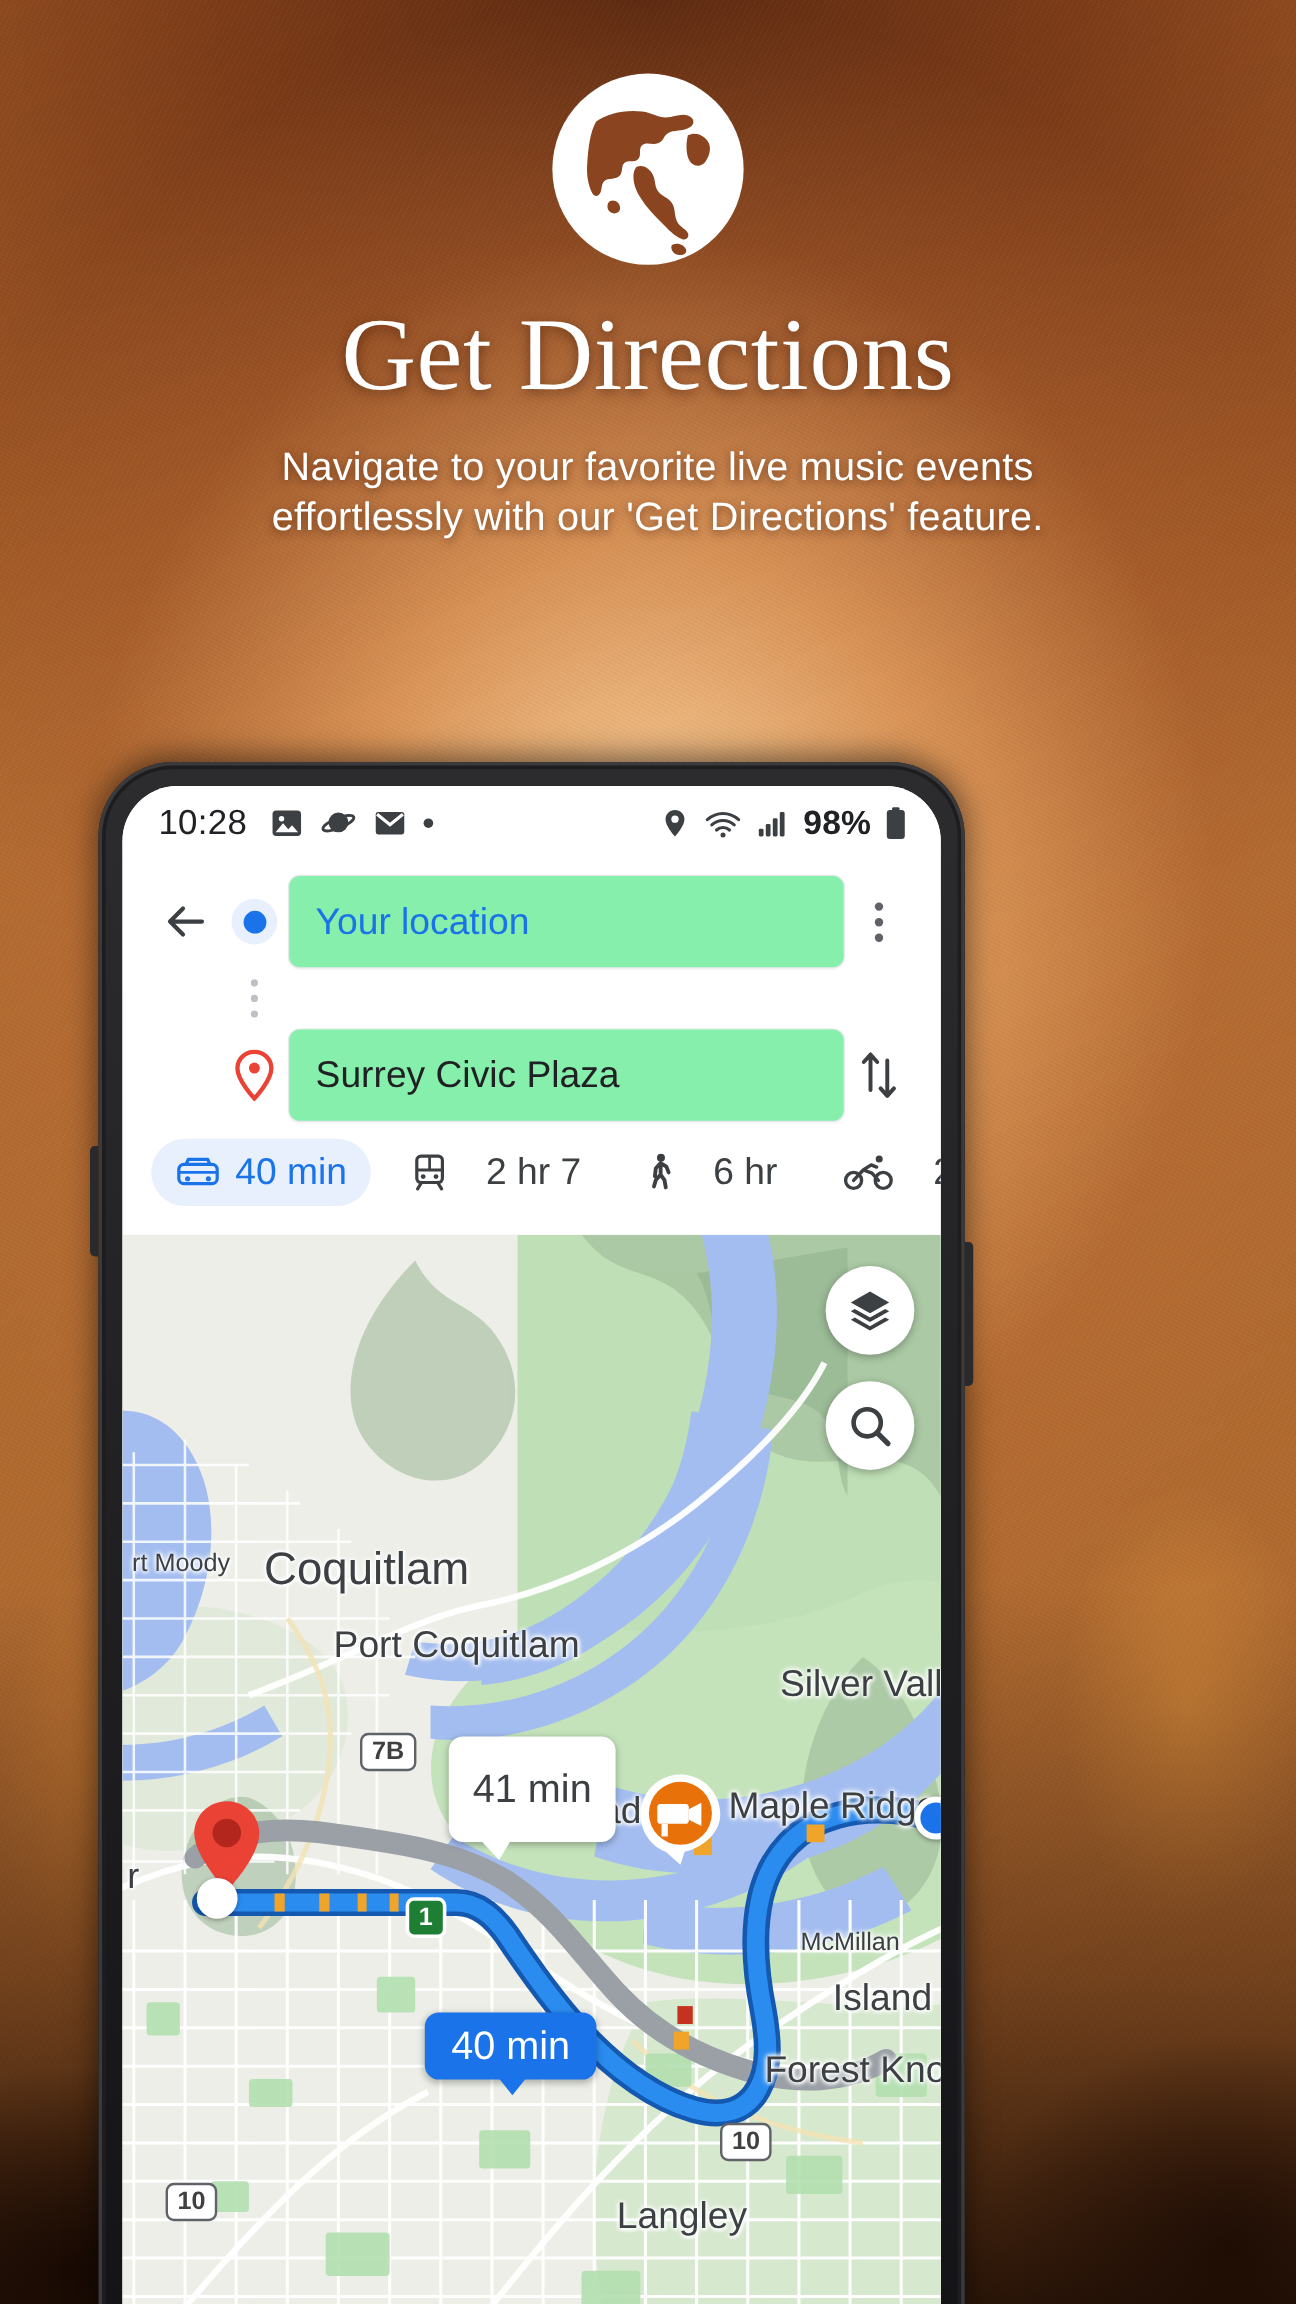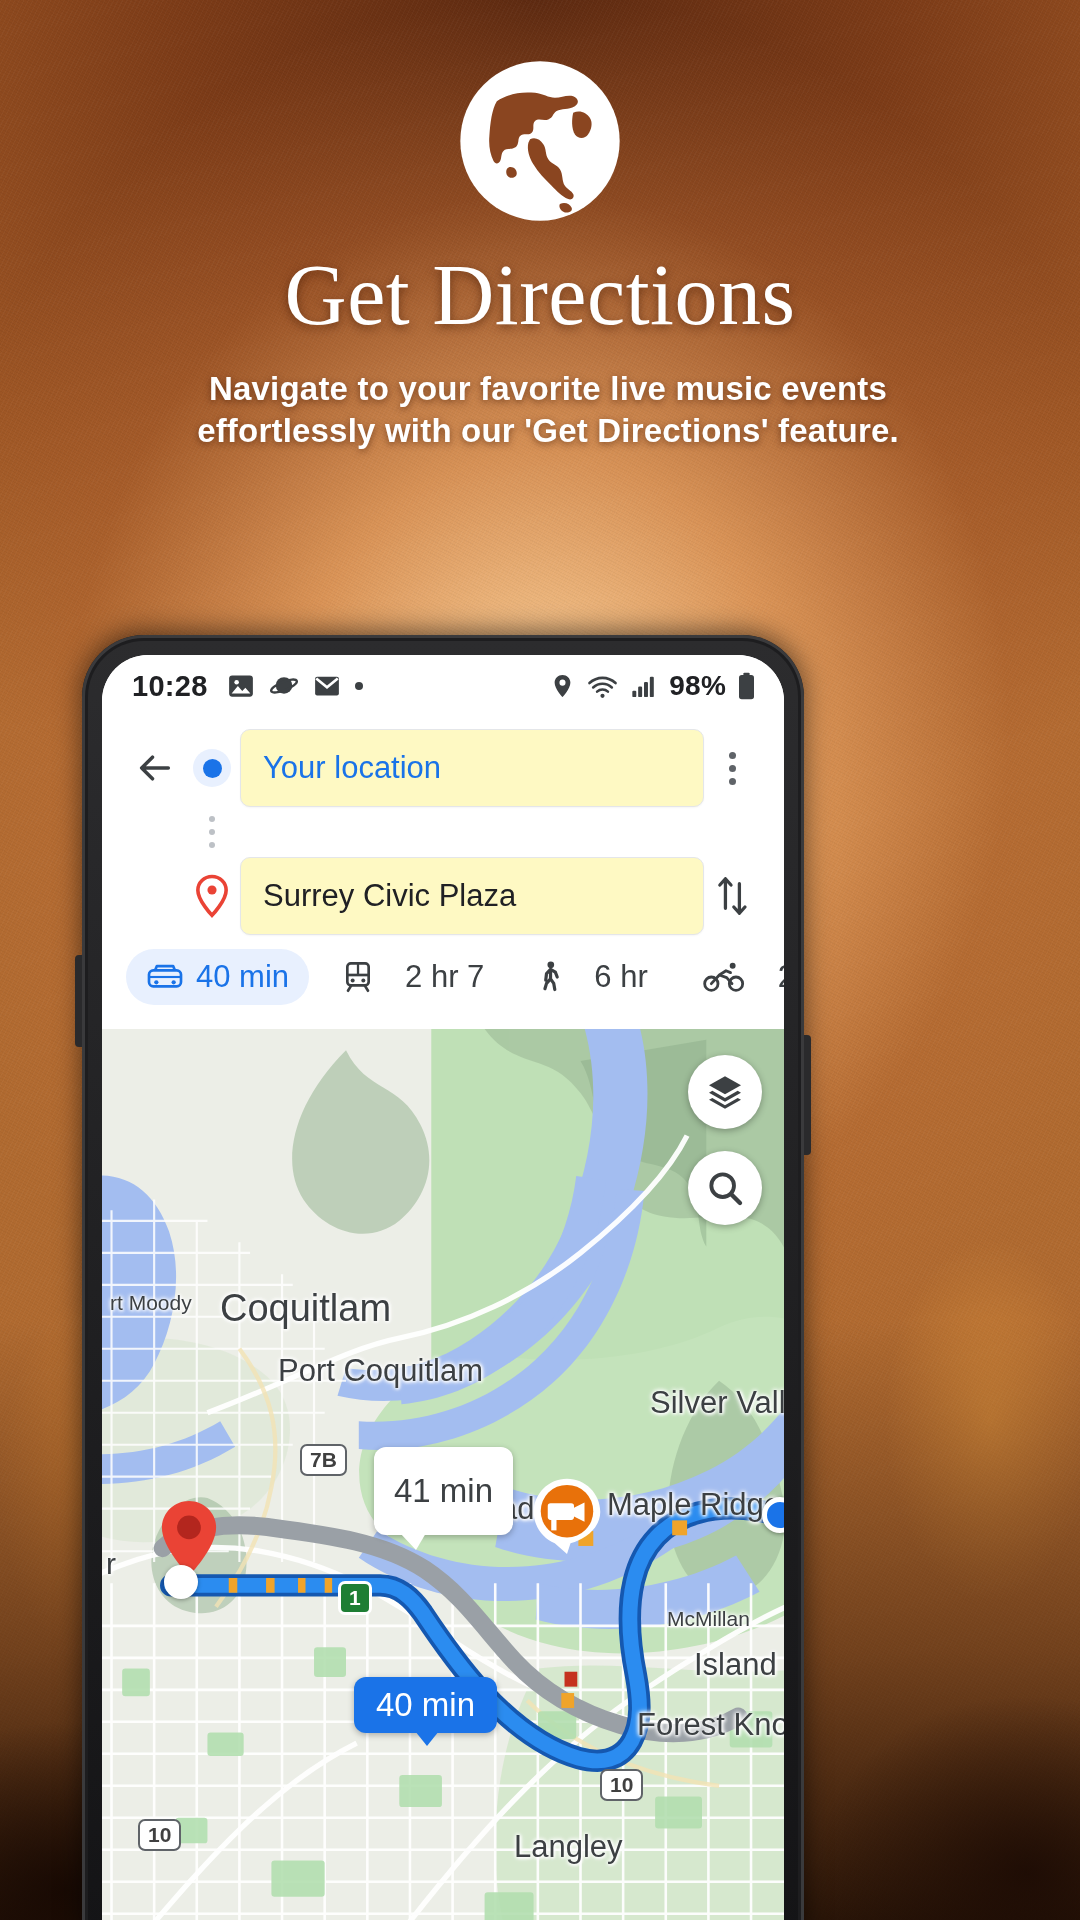--- a/index.html
+++ b/index.html
@@ -45,21 +45,21 @@
   .headline {
     position:absolute; top:252px; left:0; right:0;
     text-align:center;
     font-family:"Liberation Serif","DejaVu Serif",serif;
     font-size:86px; line-height:1.0; color:#ffffff; letter-spacing:.5px;
     text-shadow:0 3px 10px rgba(60,20,0,.55);
   }
   .subhead {
     position:absolute; top:368px; left:16px; right:0;
     text-align:center; color:#ffffff;
-    font-size:33px; line-height:1.28; font-weight:700;
+    font-size:33px; line-height:1.28; font-weight:400;
     letter-spacing:.2px;
     text-shadow:0 2px 7px rgba(60,20,0,.55);
     padding:0 90px;
   }
 
   
   .phone {
     position:absolute; left:82px; top:635px;
     width:722px; height:1300px;
     background:#1d1d1f;
@@ -78,38 +78,38 @@
     position:absolute; left:20px; right:20px; top:20px; bottom:0;
     border-radius:46px 46px 0 0;
     background:#ffffff; overflow:hidden;
   }
 
   
   .statusbar {
     height:62px; display:flex; align-items:center;
     padding:0 28px 0 30px; background:#fff; color:#202124;
   }
-  .sb-time { font-size:29px; font-weight:700; letter-spacing:.3px;text-align:center; }
+  .sb-time { font-size:29px; font-weight:400; letter-spacing:.3px;text-align:center; }
   .sb-left-icons { display:flex; align-items:center; gap:13px; margin-left:18px; }
   .sb-spacer { flex:1; }
   .sb-right { display:flex; align-items:center; gap:11px; }
   .sb-batt-txt { font-size:28px; font-weight:600; letter-spacing:.2px; }
   .dot-sm { width:8px; height:8px; border-radius:50%; background:#3c4043; display:inline-block; }
 
   
   .dir-panel { background:#fff; padding:12px 0 14px; }
   .dir-row { display:flex; align-items:center; padding:0 24px; }
   .back-btn { width:58px; height:58px; display:flex; align-items:center; justify-content:center; flex:0 0 58px; }
   .pin-col { width:56px; display:flex; flex-direction:column; align-items:center; flex:0 0 56px; }
   .origin-dot-outer { width:38px; height:38px; border-radius:50%; background:#e8f0fe; display:flex; align-items:center; justify-content:center; }
   .origin-dot { width:19px; height:19px; border-radius:50%; background:#1a73e8; }
   .field {
     flex:1; height:78px; border:1.5px solid #e4e6e9; border-radius:10px;
     display:flex; align-items:center; padding:0 22px; font-size:31px;
-    background:#fef9c3; box-shadow:0 1px 2px rgba(0,0,0,.04);
+    background:#86efac; box-shadow:0 1px 2px rgba(0,0,0,.04);
   }
   .field.origin { color:#1a73e8; }
   .field.dest   { color:#202124; }
   .kebab { width:56px; flex:0 0 56px; display:flex; flex-direction:column; align-items:center; justify-content:center; gap:6px; }
   .kebab i { width:7px; height:7px; border-radius:50%; background:#5f6368; display:block; }
   .swap { width:56px; flex:0 0 56px; display:flex; align-items:center; justify-content:center; }
   .dots-connector { display:flex; flex-direction:column; align-items:center; gap:7px; padding:9px 0; }
   .dots-connector i { width:6px; height:6px; border-radius:50%; background:#bdc1c6; display:block; }
   .connector-row { display:flex; padding:0 24px; }
 

